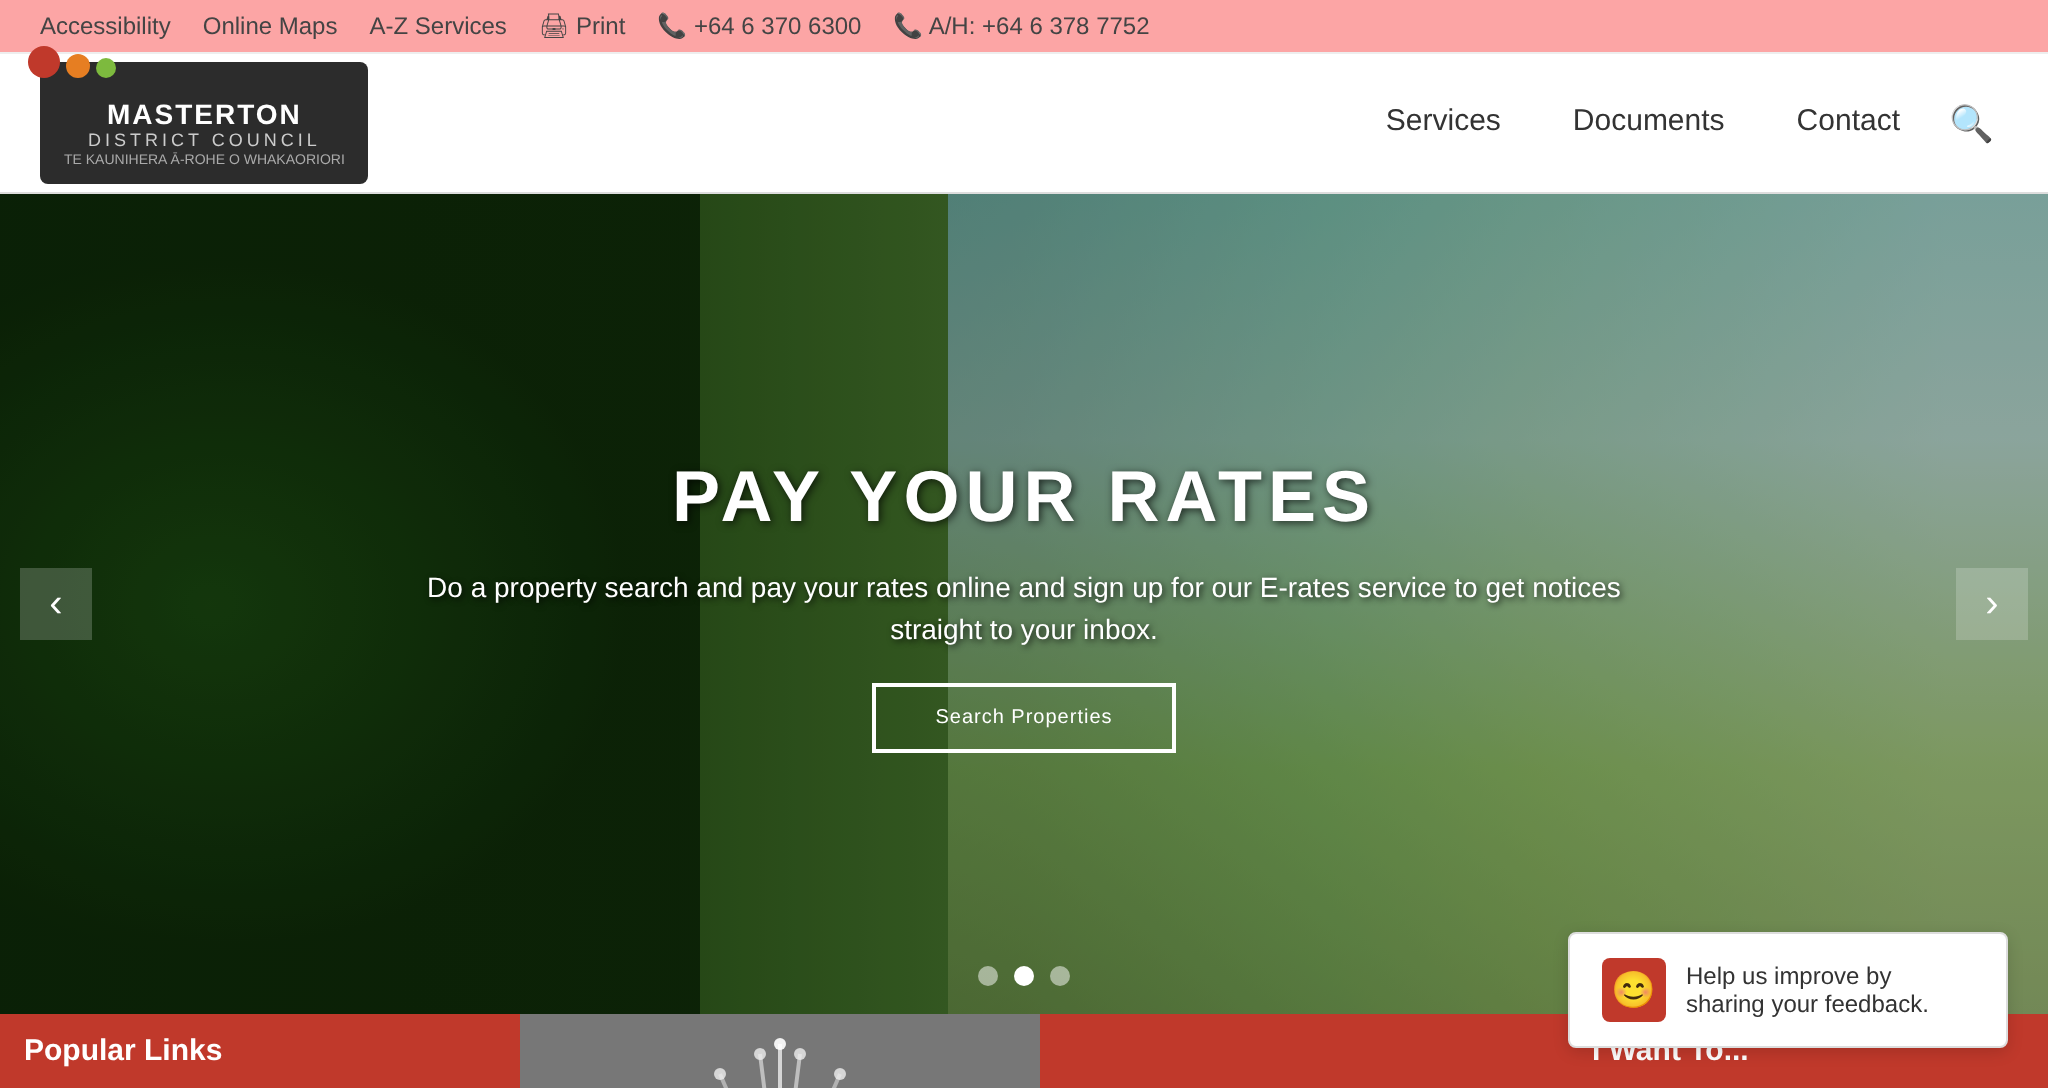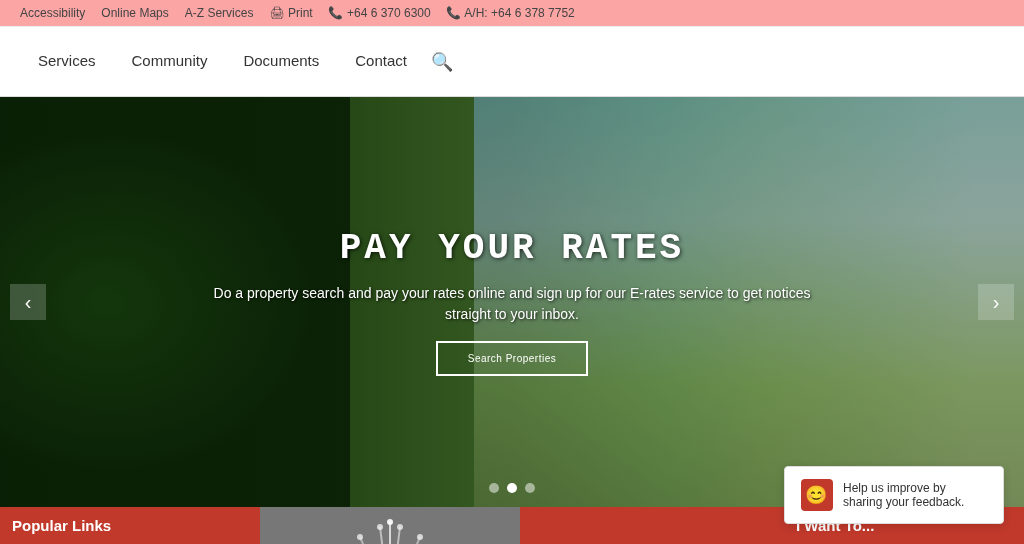--- a/index.html
+++ b/index.html
@@ -141,21 +141,20 @@
       color: #fff;
       width: 600px;
     }
     .hero-title {
       font-size: 36px;
       font-weight: bold;
       letter-spacing: 3px;
       text-transform: uppercase;
       text-shadow: 1px 1px 4px rgba(0,0,0,0.7);
       margin-bottom: 14px;
-      font-family: Liberation Mono, monospace;
     }
     .hero-subtitle {
       font-size: 14px;
       line-height: 1.5;
       text-shadow: 1px 1px 3px rgba(0,0,0,0.8);
       margin-bottom: 16px;
     }
     .hero-btn {
       display: inline-block;
       border: 2px solid #fff;
@@ -310,24 +309,35 @@
 <div class="utility-bar">
   <a>Accessibility</a>
   <a>Online Maps</a>
   <a>A-Z Services</a>
   <a>🖨 <span>Print</span></a>
   <a>📞 <span>+64 6 370 6300</span></a>
   <a>📞 <span>A/H: +64 6 378 7752</span></a>
 </div>
 
 <nav class="main-nav">
+  <div class="logo-area">
+    <div class="logo-box">
+      <div class="logo-circles">
+        <div class="circle-red"></div>
+        <div class="circle-orange"></div>
+        <div class="circle-green"></div>
+      </div>
+      <div class="logo-masterton">MASTERTON</div>
+      <div class="logo-district">DISTRICT COUNCIL</div>
+      <div class="logo-maori">TE KAUNIHERA Ā-ROHE O WHAKAORIORI</div>
+    </div>
+  </div>
 
   <div class="nav-links">
     <a class="nav-item">Services</a>
-    <a class="nav-item">Community</a>
     <a class="nav-item">Documents</a>
     <a class="nav-item">Contact</a>
     <div class="nav-search">🔍</div>
   </div>
 </nav>
 
 <div class="hero">
   <div class="hero-bg"></div>
   <div class="hero-foliage"></div>
   <div class="hero-street"></div>

